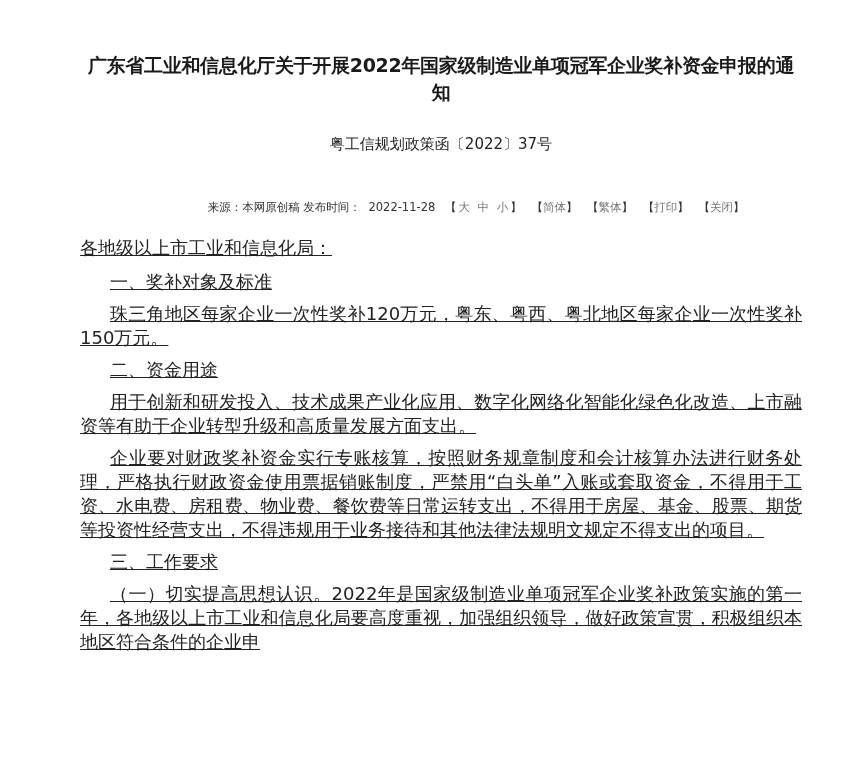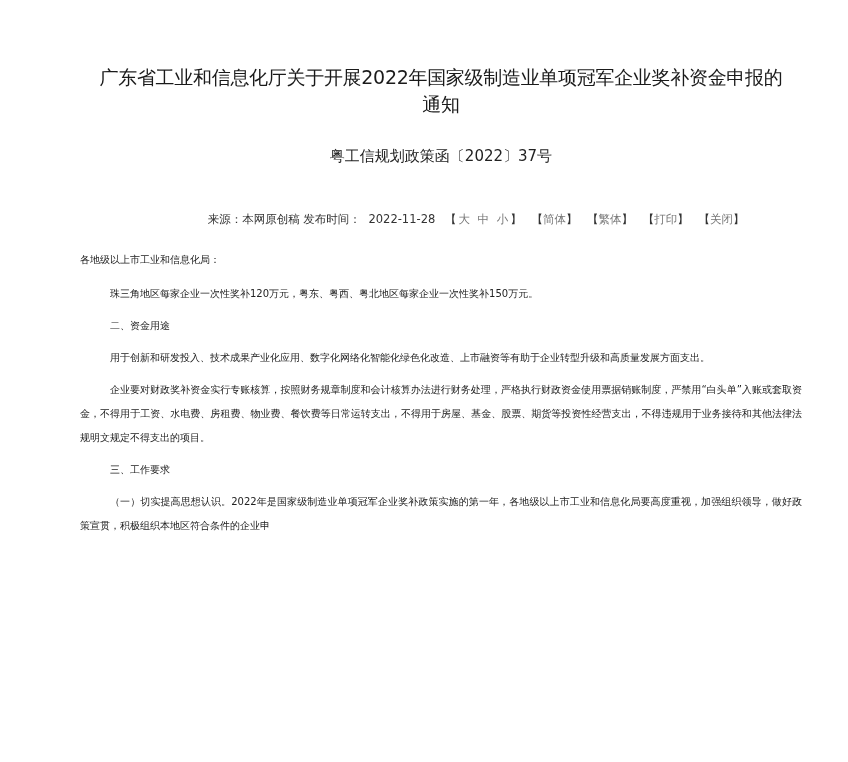--- a/index.html
+++ b/index.html
@@ -16,26 +16,26 @@
       color: #222222;
     }
     .article {
       position: absolute;
       left: 80px;
       top: 48px;
       width: 722px;
     }
     .title {
       font-family: "DejaVu Sans", "Liberation Sans", sans-serif;
-      font-weight: normal;
+      font-weight: bold;
       font-size: 19px;
       line-height: 27px;
       text-align: center;
       color: #1a1a1a;
-      margin: 16px;
+      margin: 4px;
       letter-spacing: -0.3px;
     }
     .doc-number {
       text-align: center;
       font-size: 15px;
       line-height: 20px;
       margin-top: 28px;
       color: #222;
     }
     .meta {
@@ -54,23 +54,24 @@
       color: #777;
       cursor: pointer;
     }
     .meta .size-btn {
       color: #777;
       cursor: pointer;
       margin: 0 2px;
     }
     .content {
       margin-top: 21px;
-      font-size: 10px;
+      font-size: 18px;
       line-height: 24px;
       color: #222;
+      text-decoration: underline;
     }
     .content p {
       margin: 0;
       text-align: justify;
     }
     .content .salutation {
       margin-bottom: 10px;
     }
     .content .indent {
       text-indent: 30px;
@@ -93,20 +94,21 @@
     <span style="margin-left:4px;">2022-11-28</span>
     <span class="bracket-wrap">【<span class="size-btn">大</span> <span class="size-btn">中</span> <span class="size-btn">小</span>】</span>
     <span class="bracket-wrap">【<span class="btn">简体</span>】</span>
     <span class="bracket-wrap">【<span class="btn">繁体</span>】</span>
     <span class="bracket-wrap">【<span class="btn">打印</span>】</span>
     <span class="bracket-wrap">【<span class="btn">关闭</span>】</span>
   </div>
 
   <div class="content">
     <p class="salutation">各地级以上市工业和信息化局：</p>
+    <p class="indent gap">一、奖补对象及标准</p>
     <p class="indent gap">珠三角地区每家企业一次性奖补120万元，粤东、粤西、粤北地区每家企业一次性奖补150万元。</p>
     <p class="indent gap">二、资金用途</p>
     <p class="indent gap">用于创新和研发投入、技术成果产业化应用、数字化网络化智能化绿色化改造、上市融资等有助于企业转型升级和高质量发展方面支出。</p>
     <p class="indent gap">企业要对财政奖补资金实行专账核算，按照财务规章制度和会计核算办法进行财务处理，严格执行财政资金使用票据销账制度，严禁用“白头单”入账或套取资金，不得用于工资、水电费、房租费、物业费、餐饮费等日常运转支出，不得用于房屋、基金、股票、期货等投资性经营支出，不得违规用于业务接待和其他法律法规明文规定不得支出的项目。</p>
     <p class="indent gap">三、工作要求</p>
     <p class="indent">（一）切实提高思想认识。2022年是国家级制造业单项冠军企业奖补政策实施的第一年，各地级以上市工业和信息化局要高度重视，加强组织领导，做好政策宣贯，积极组织本地区符合条件的企业申</p>
   </div>
 </div>
 
 </body></html>

